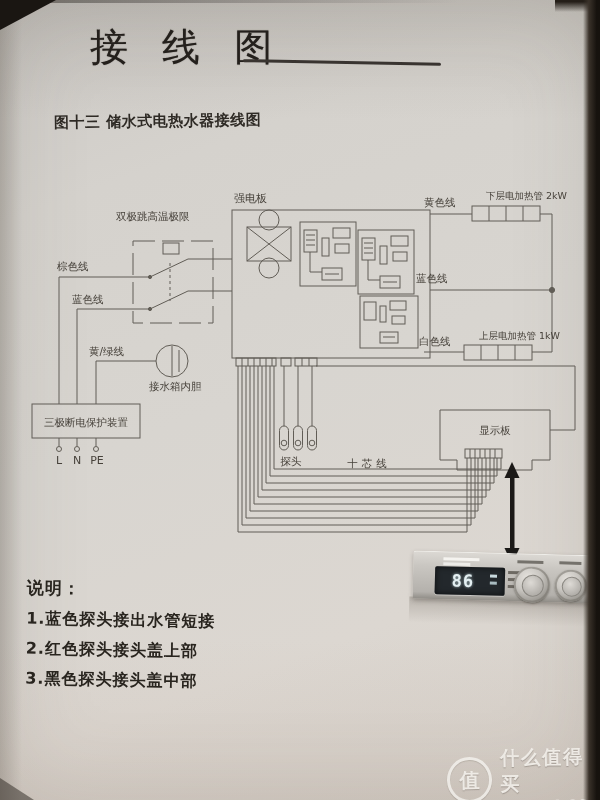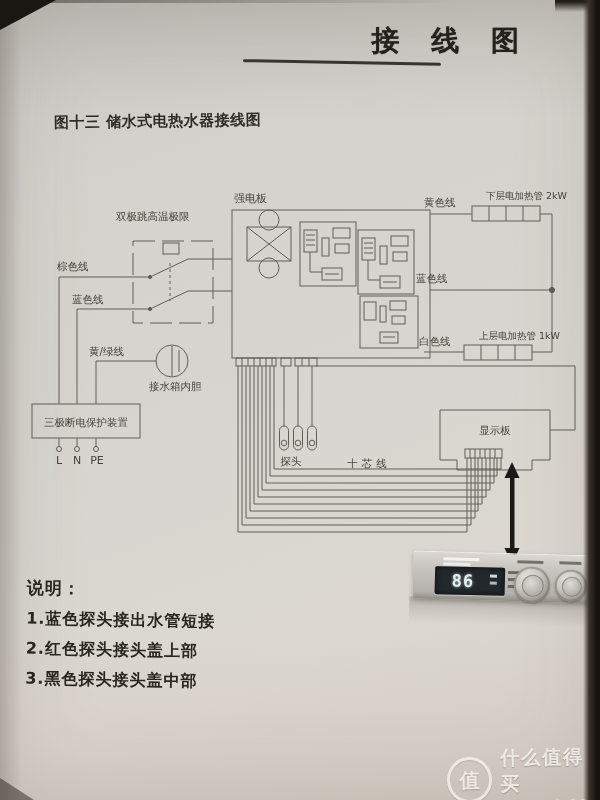--- a/index.html
+++ b/index.html
@@ -17,22 +17,22 @@
        background:linear-gradient(to top,rgba(40,34,28,0),#241e18 85%);}
   .edge-topleft{position:absolute;left:0;top:0;width:56px;height:30px;z-index:29;
        background:#1a1612;clip-path:polygon(0 0,100% 0,0 100%);}
   .edge-top{position:absolute;left:40px;top:0;width:420px;height:3px;z-index:28;opacity:.45;
        background:linear-gradient(to right,#241f1a,rgba(36,31,26,0));}
   .edge-bottomleft{position:absolute;left:0;bottom:0;width:34px;height:22px;z-index:28;opacity:.5;
        background:#2a241e;clip-path:polygon(0 100%,100% 100%,0 0);}
   .edge-left{position:absolute;left:0;top:0;width:22px;height:800px;z-index:5;
        background:linear-gradient(to right,rgba(98,90,80,.28),rgba(98,90,80,0));}
 
-  .title{position:absolute;left:90px;top:22px;width:440px;text-align:right;
-       font-size:28px;font-weight:bold;letter-spacing:11px;color:#24201c;
+  .title{position:absolute;left:90px;top:22px;width:440px;text-align:left;
+       font-size:38px;font-weight:normal;letter-spacing:11px;color:#24201c;
        text-shadow:0 0 1px rgba(36,32,28,.6);}
   .title-underline{position:absolute;left:243px;top:61px;width:198px;height:3px;
        background:#393430;transform:rotate(1.1deg);border-radius:2px;}
   .caption{position:absolute;left:54px;top:112px;font-size:15px;font-weight:bold;
        color:#2e2a25;transform:rotate(-0.8deg);letter-spacing:.5px;}
 
   svg.schematic{position:absolute;left:0;top:0;z-index:2;}
   svg.schematic text{font-family:"DejaVu Sans",sans-serif;fill:#46413a;}
 
   .notes{position:absolute;left:26px;top:578px;transform:rotate(0.9deg);color:#29251f;z-index:3;}

